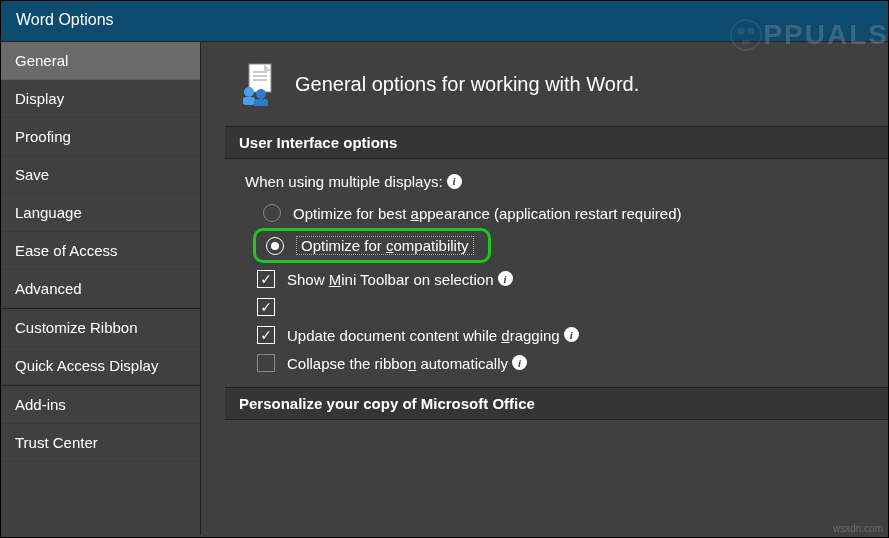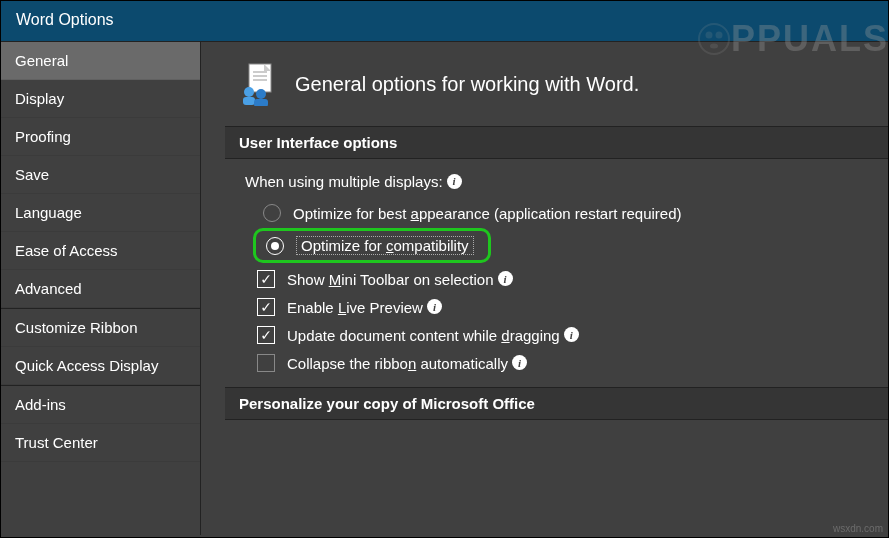--- a/index.html
+++ b/index.html
@@ -178,21 +178,21 @@
       width: 0; height: 0;
       border-left: 5px solid transparent;
       border-right: 5px solid transparent;
       border-top: 6px solid #fff;
     }
     .watermark {
       position: absolute;
       right: 0;
       top: 18px;
       color: #9a9a9a;
-      font-size: 36px;
+      font-size: 28px;
       font-weight: bold;
       letter-spacing: 2px;
       opacity: 0.35;
       display: flex;
       align-items: center;
     }
     .watermark-small {
       position: absolute;
       right: 6px;
       bottom: 4px;
@@ -258,21 +258,20 @@
           <span class="dotted-focus"><span>Optimize for </span><span class="underline">c</span><span>ompatibility</span></span>
         </div>
 
         <div class="check-row">
           <span class="checkbox checked"></span>
           <span><span>Show </span><span class="underline">M</span><span>ini Toolbar on selection</span><span class="info-icon">i</span></span>
         </div>
 
         <div class="check-row">
           <span class="checkbox checked"></span>
-          <span><span>Enable </span><span class="underline">L</span><span>ive Preview</span><span class="info-icon">i</span></span>
         </div>
 
         <div class="check-row">
           <span class="checkbox checked"></span>
           <span><span>Update document content while </span><span class="underline">d</span><span>ragging</span><span class="info-icon">i</span></span>
         </div>
 
         <div class="check-row">
           <span class="checkbox"></span>
           <span><span>Collapse the ribbo</span><span class="underline">n</span><span> automatically</span><span class="info-icon">i</span></span>

